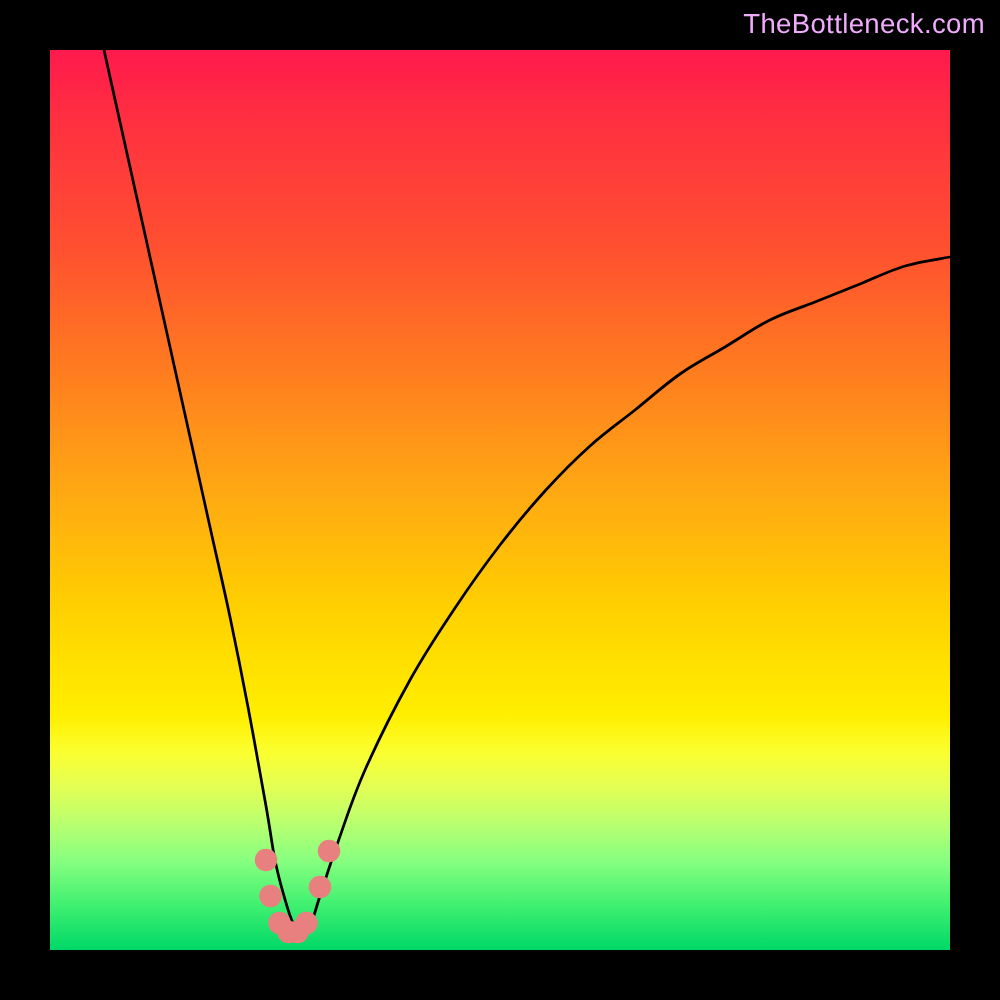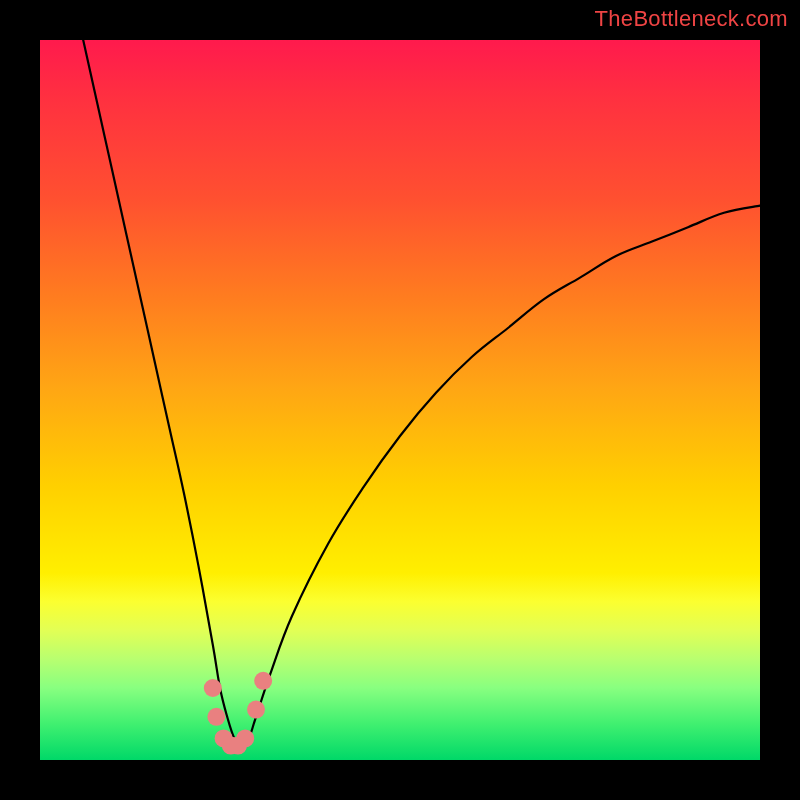--- a/index.html
+++ b/index.html
@@ -40,21 +40,21 @@
       #b8ff70 86%,
       #88ff80 90%,
       #40f070 95%,
       #00d868 100%
     );
   }
   .watermark {
     position: absolute;
     top: 6px;
     right: 12px;
-    color: #ef4444;
+    color: #f0abfc;
     font-size: 22px;
     font-weight: 500;
     letter-spacing: 0.3px;
     user-select: none;
   }
   svg.curve {
     position: absolute;
     left: 0;
     top: 0;
     width: 720px;

